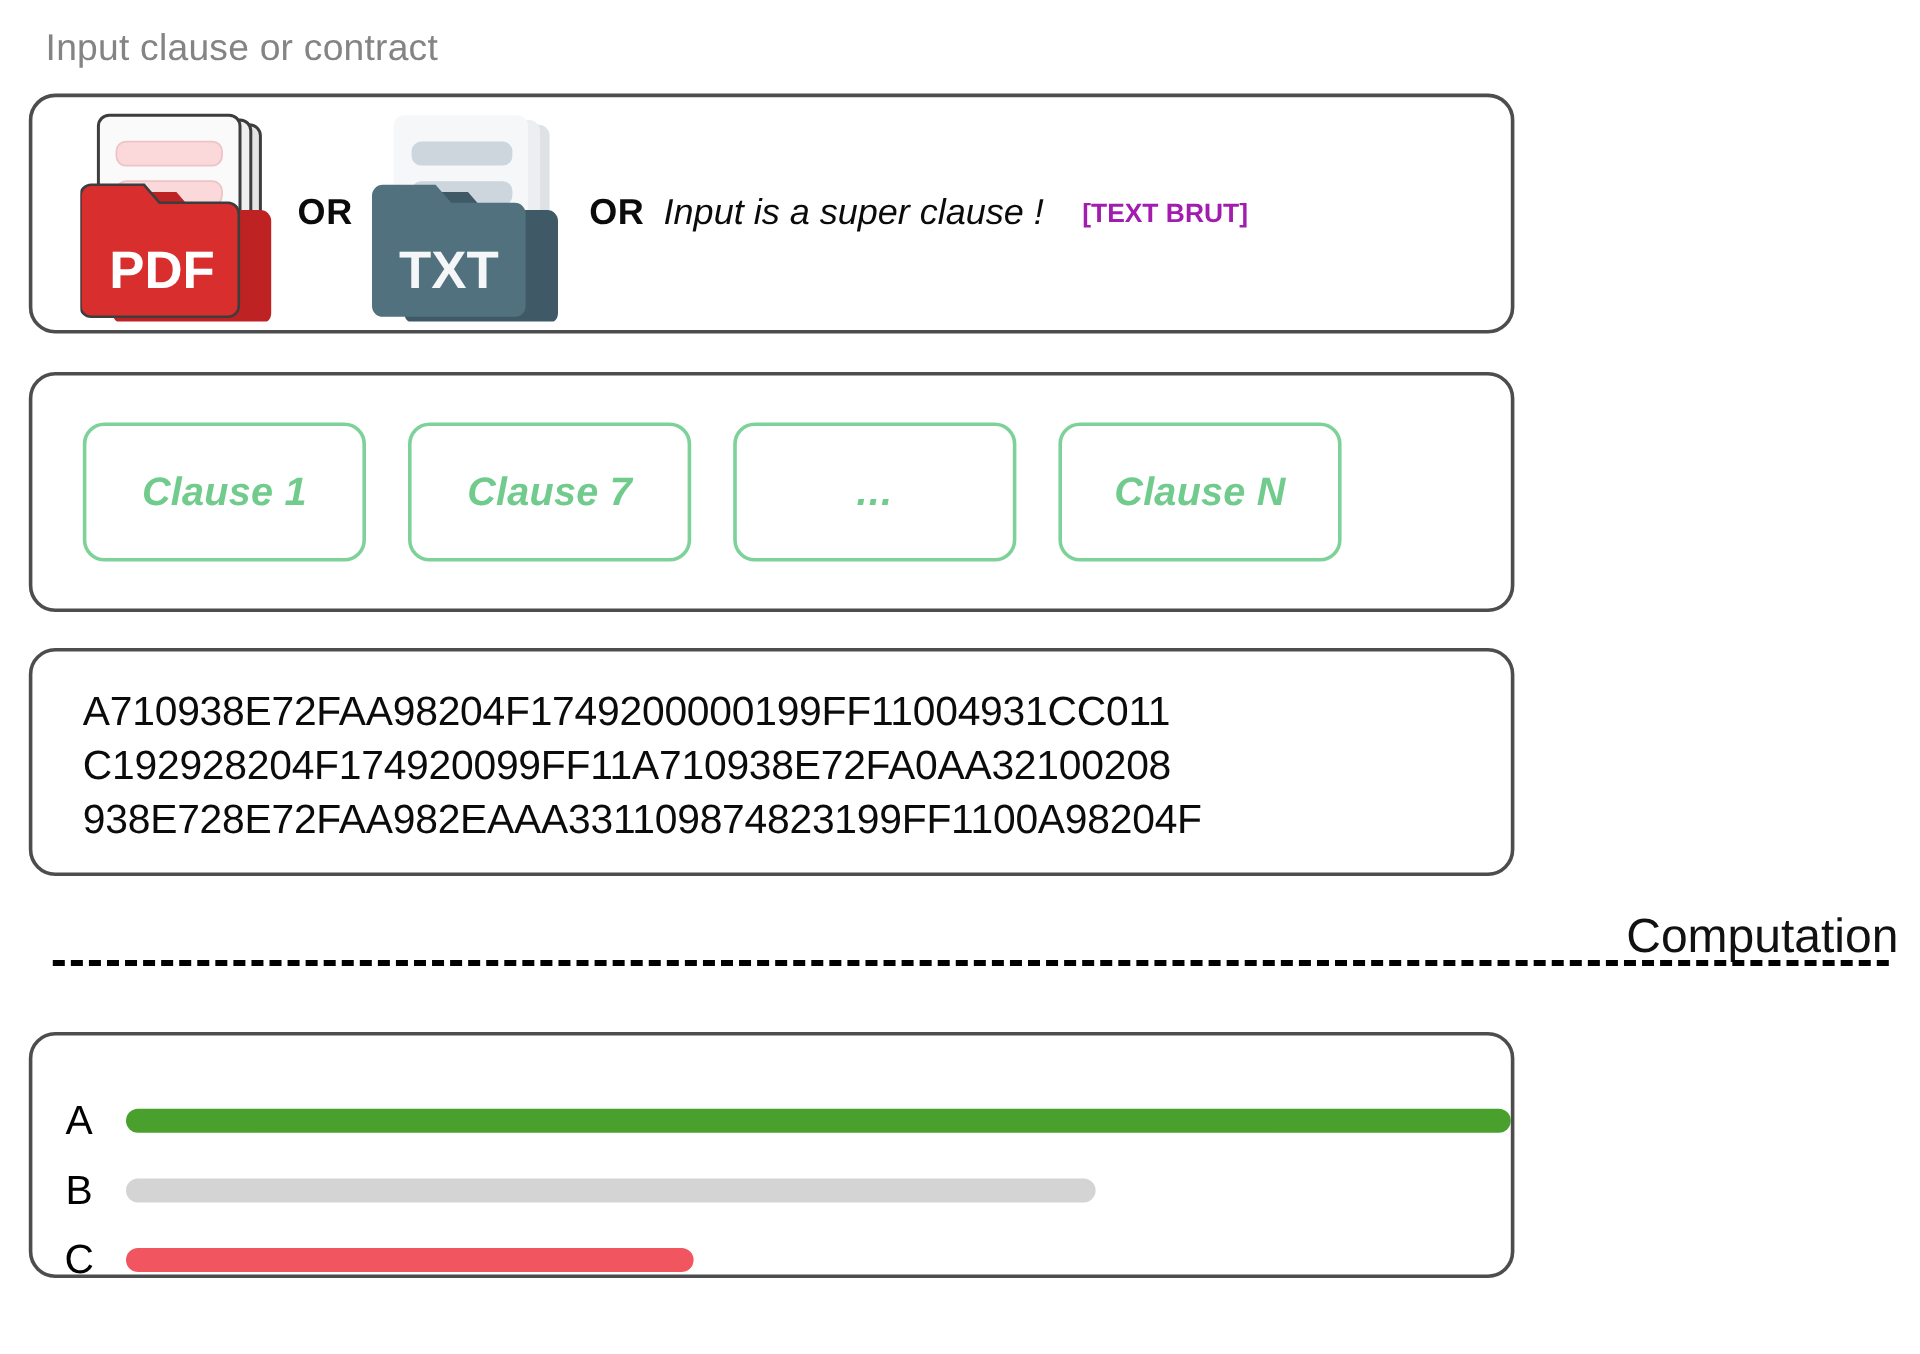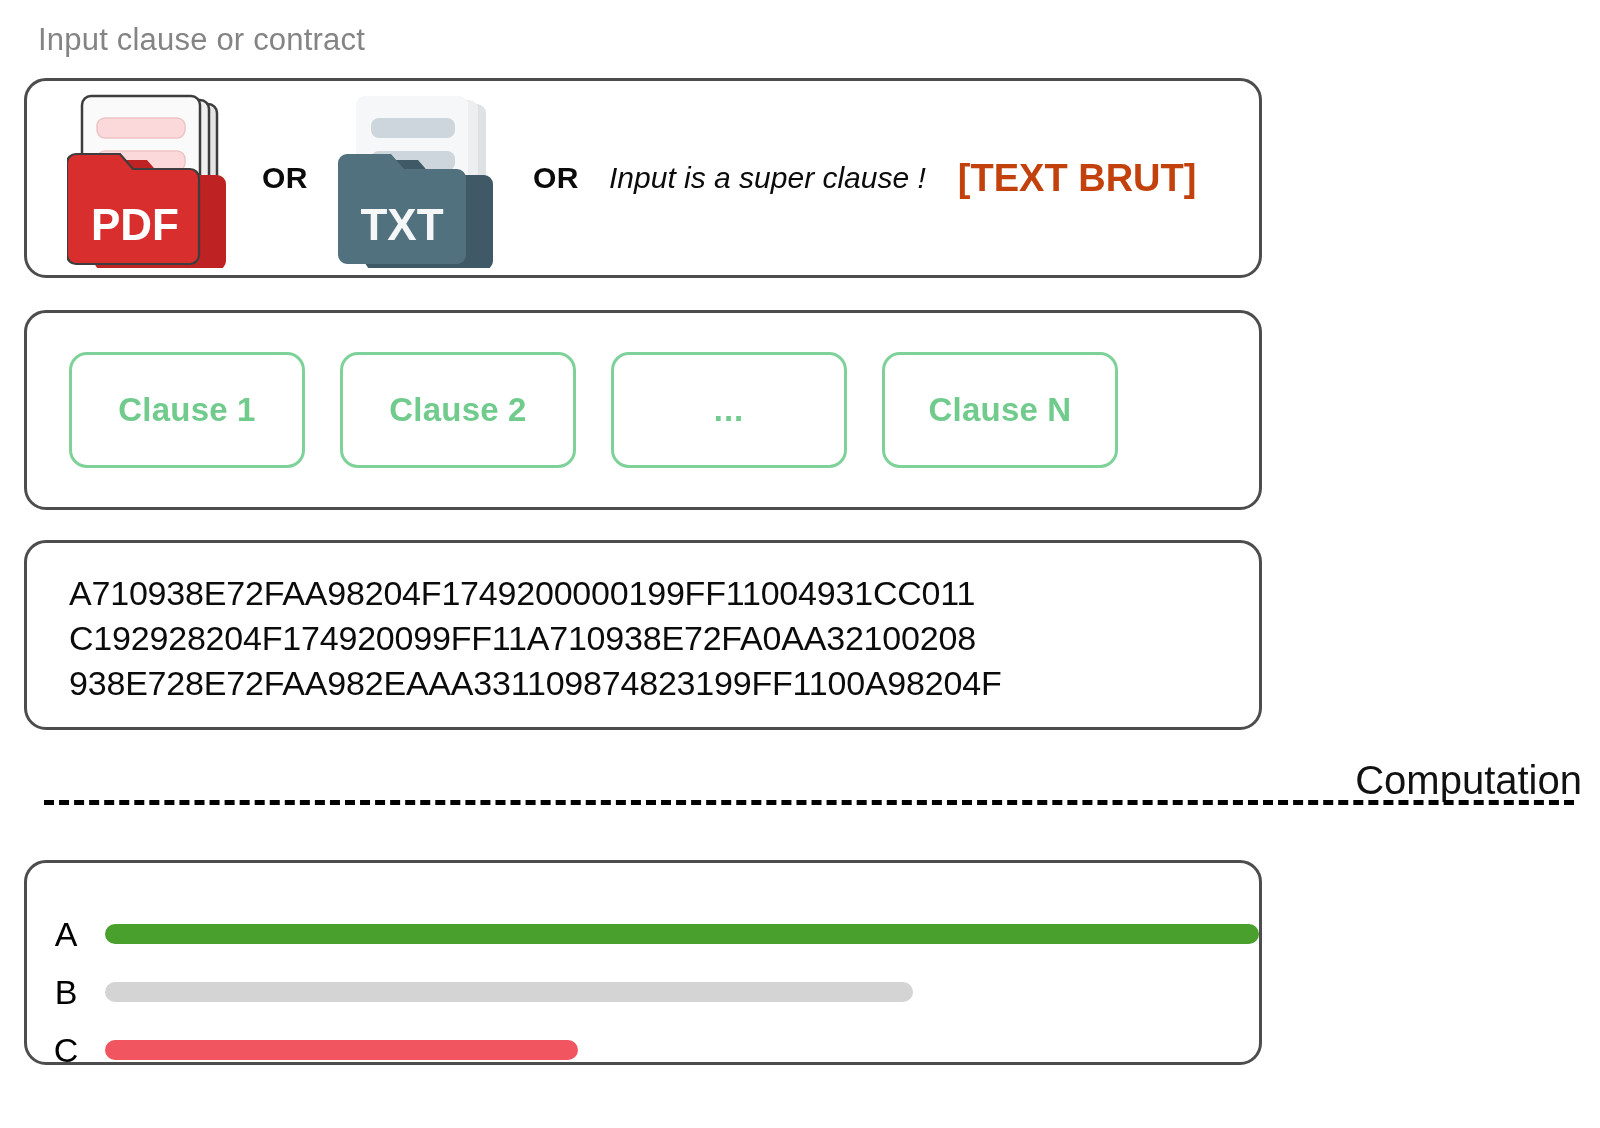--- a/index.html
+++ b/index.html
@@ -32,44 +32,45 @@
   
   #input-panel { left: 24px; top: 78px; width: 1238px; height: 200px; }
   .input-row {
     display: flex; align-items: center;
     height: 100%;
     padding-left: 40px;
     gap: 0px;
   }
   .or-label {
     font-size: 30px; font-weight: bold; color: #0b0b0b;
-    margin: 0 30px;
+    margin: 0 16px;
     letter-spacing: .5px;
   }
   .clause-sample {
     font-size: 30px; font-style: italic; color: #0b0b0b;
     white-space: nowrap;
     margin-right: 32px;
   }
   .text-brut {
-    font-size: 38px; font-weight: bold; color: #c2410c;
+    font-size: 22px; font-weight: bold; color: #a21caf;
     white-space: nowrap;
   }
 
   
   .file-icon { width: 165px; height: 180px; flex: 0 0 auto; }
   .file-icon svg { display: block; }
 
   
   #clause-panel { left: 24px; top: 310px; width: 1238px; height: 200px; }
   .clause-row {
     display: flex; align-items: center;
     height: 100%;
     padding: 0 42px;
     gap: 0;
+    font-style: italic;
   }
   .clause-chip {
     width: 236px; height: 116px;
     border: 3px solid #7ed299;
     border-radius: 18px;
     display: flex; align-items: center; justify-content: center;
     background: #fff;
   }
   .clause-chip + .clause-chip { margin-left: 35px; }
   .clause-chip .chip-label {
@@ -176,21 +177,21 @@
       <div class="text-brut">[TEXT BRUT]</div>
     </div>
   </div>
 
   <div class="panel" id="clause-panel">
     <div class="clause-row">
       <div class="clause-chip">
         <span class="chip-label">Clause 1</span>
       </div>
       <div class="clause-chip">
-        <span class="chip-label">Clause 2</span>
+        <span class="chip-label">Clause 7</span>
       </div>
       <div class="clause-chip ellipsis">
         <span class="chip-label">...</span>
       </div>
       <div class="clause-chip">
         <span class="chip-label">Clause N</span>
       </div>
     </div>
   </div>
 

